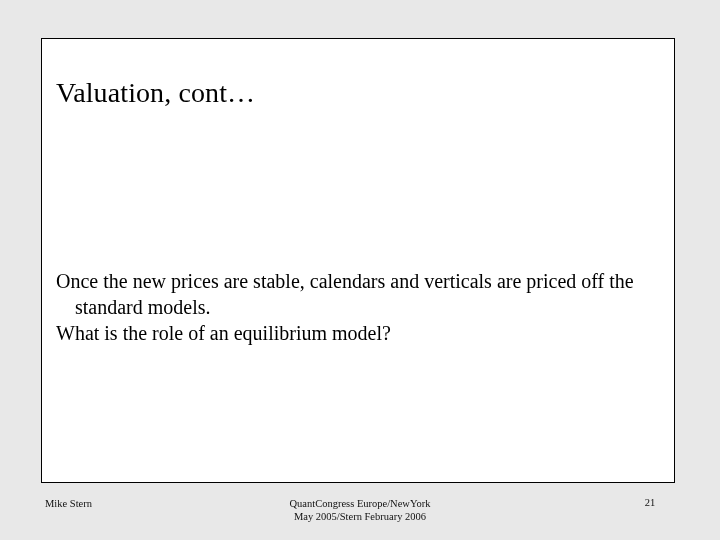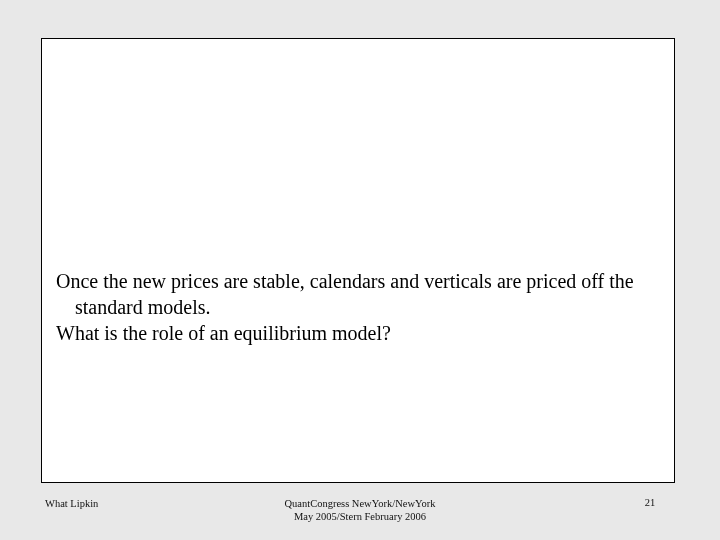--- a/index.html
+++ b/index.html
@@ -116,34 +116,35 @@
     color: #111111;
   }
 </style>
 </head>
 <body>
 
 <div class="slide-root">
 
   <div class="slide-box">
 
+    <div class="slide-title">Valuation, cont…</div>
 
     <div class="body-block">
       <p class="body-para spaced">Once the new prices are stable, calendars and verticals are priced off the standard models.</p>
       <p class="body-para">What is the role of an equilibrium model?</p>
     </div>
 
   </div>
 
   <div class="footer">
 
-    <div class="footer-left">What Lipkin</div>
+    <div class="footer-left">Mike Stern</div>
 
     <div class="footer-center">
-      <div>QuantCongress NewYork/NewYork</div>
+      <div>QuantCongress Europe/NewYork</div>
       <div>May 2005/Stern February 2006</div>
     </div>
 
     <div class="footer-page">21</div>
 
   </div>
 
 </div>
 
 </body></html>

